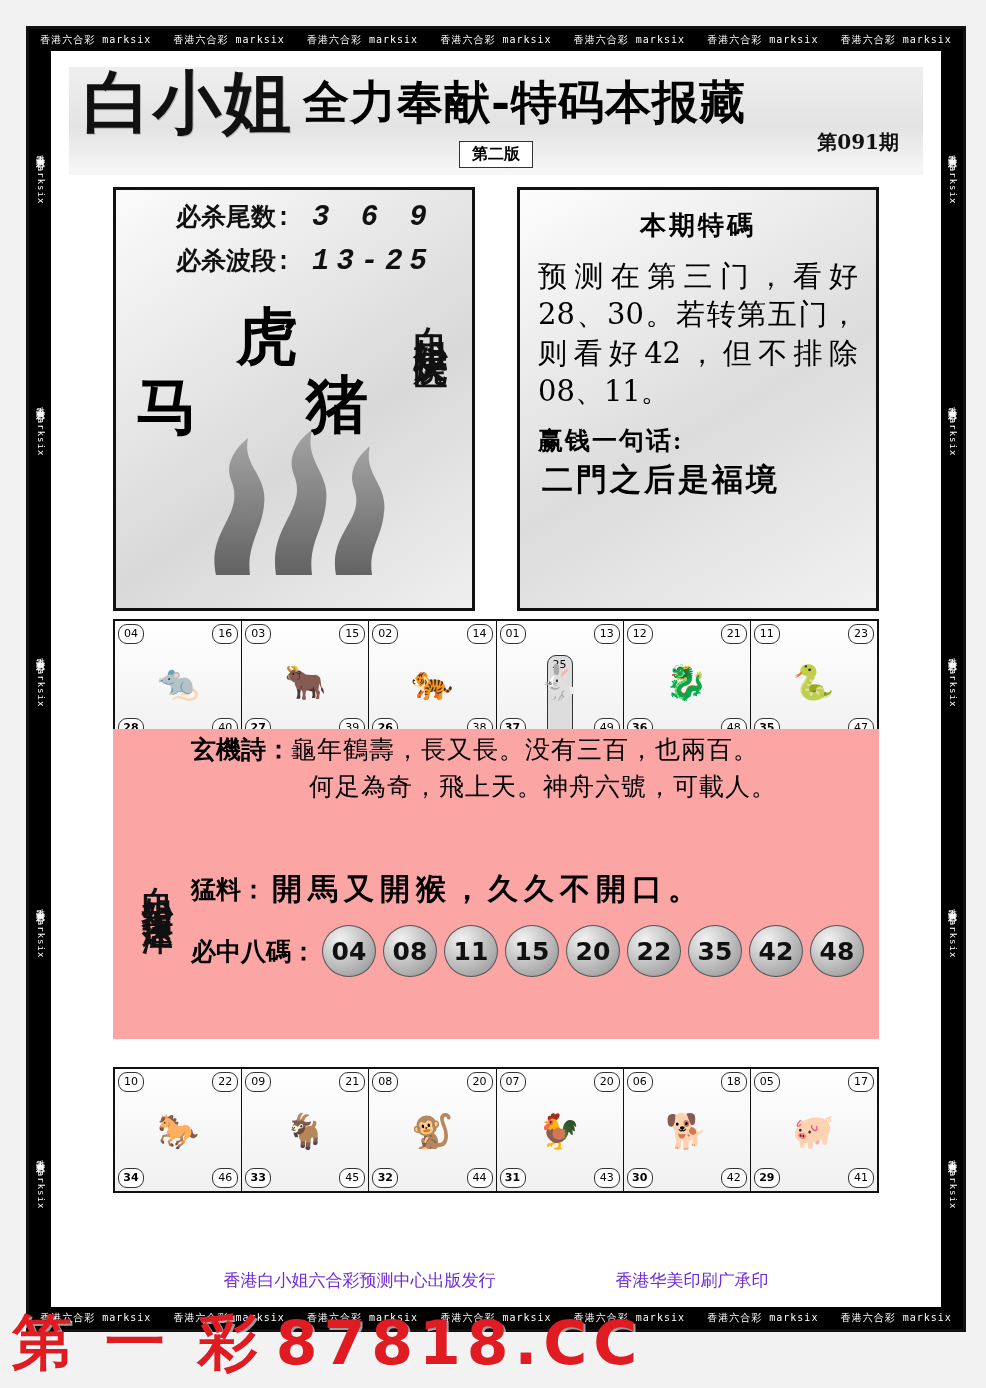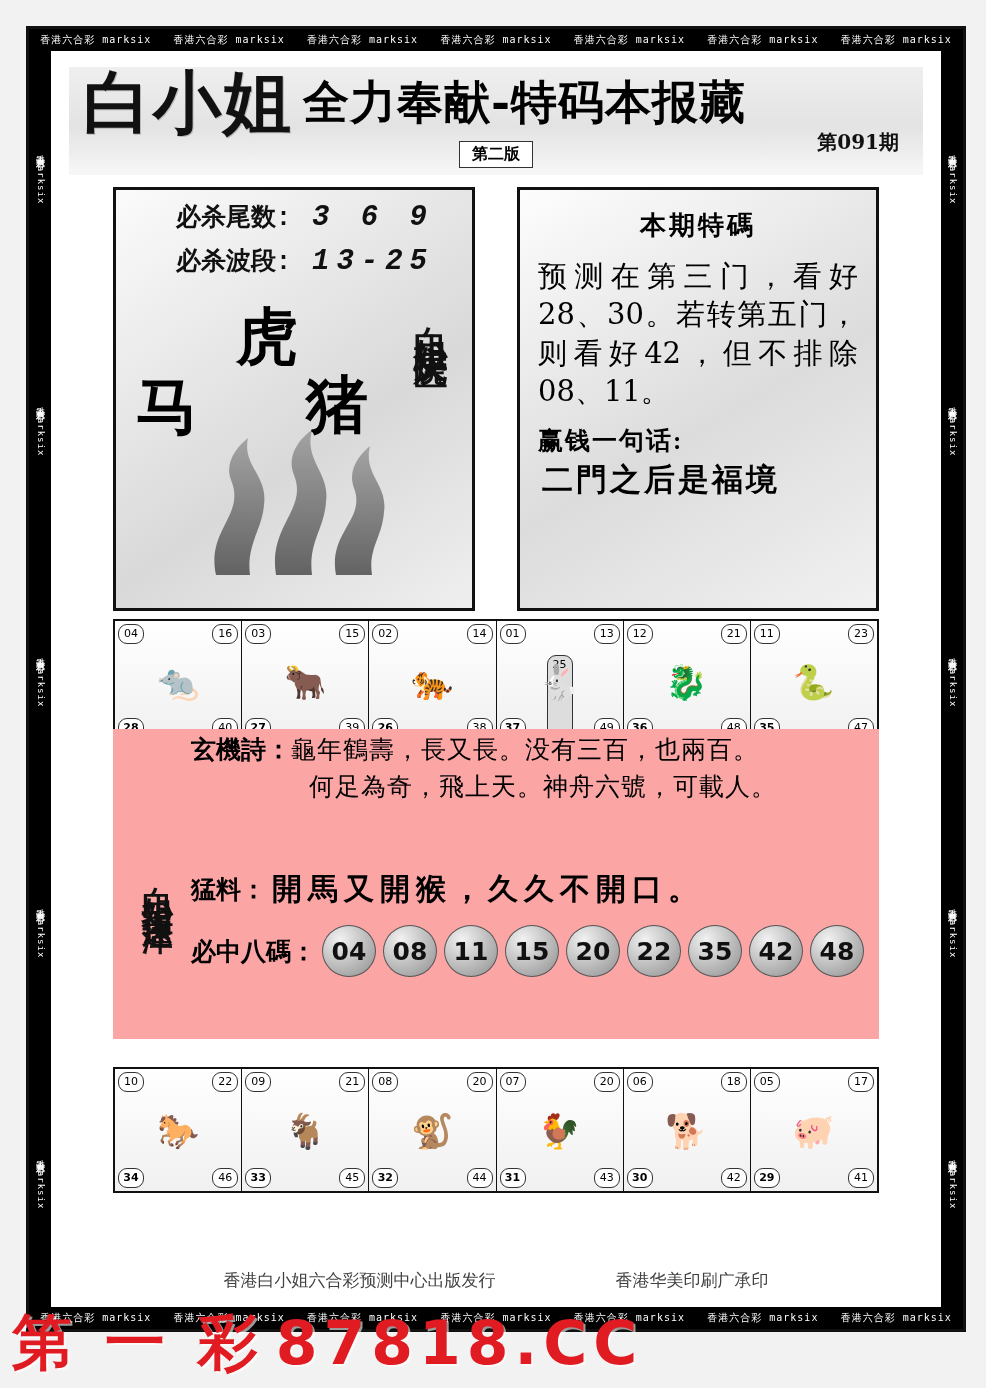--- a/index.html
+++ b/index.html
@@ -252,21 +252,21 @@
     border:1px solid #555;
     display:flex;align-items:center;justify-content:center;
     font-size:25px;font-weight:bold;color:#111;
     font-family:"DejaVu Sans","Liberation Sans",sans-serif;
     margin-right:7px;
   }
   .footer{
     position:absolute;left:0;right:0;bottom:6px;height:26px;
     display:flex;align-items:center;justify-content:center;gap:120px;
     font-family:Liberation Mono, monospace;
-    font-size:17px;color:#404040;
+    font-size:17px;color:#6d28d9;
   }
   
   .watermark{
     position:absolute;left:0;bottom:6px;width:986px;height:78px;
     display:flex;align-items:center;
     pointer-events:none;
   }
   .wm-text{
     font-family:"DejaVu Sans","Liberation Sans",sans-serif;
     font-weight:bold;font-size:60px;color:#e11b22;

